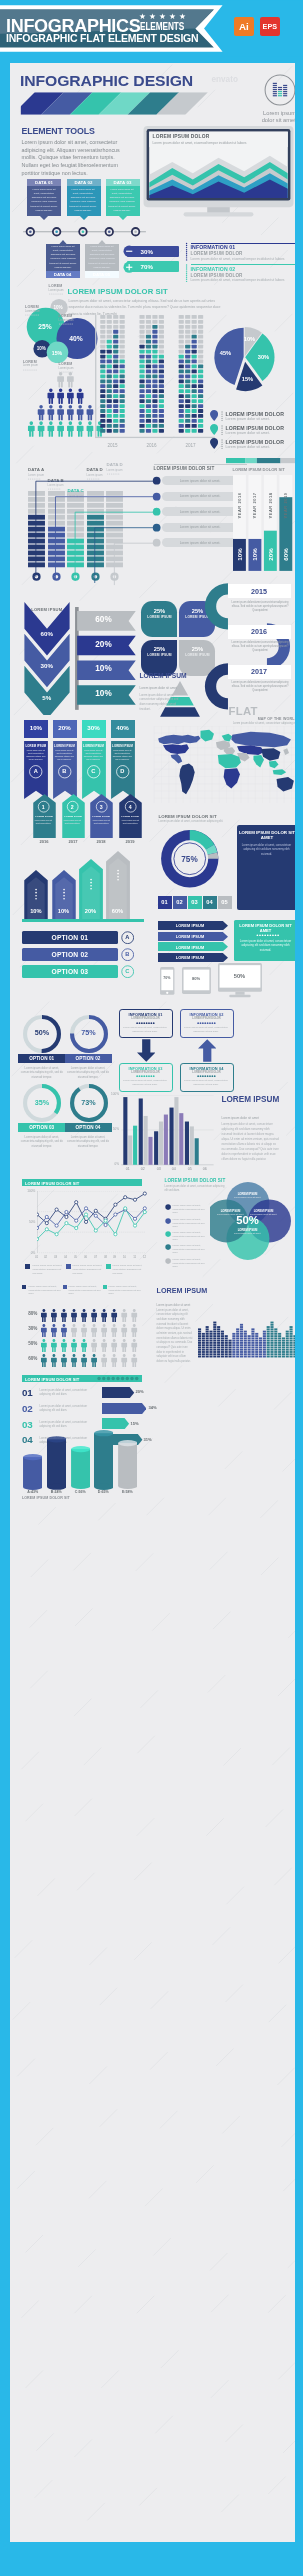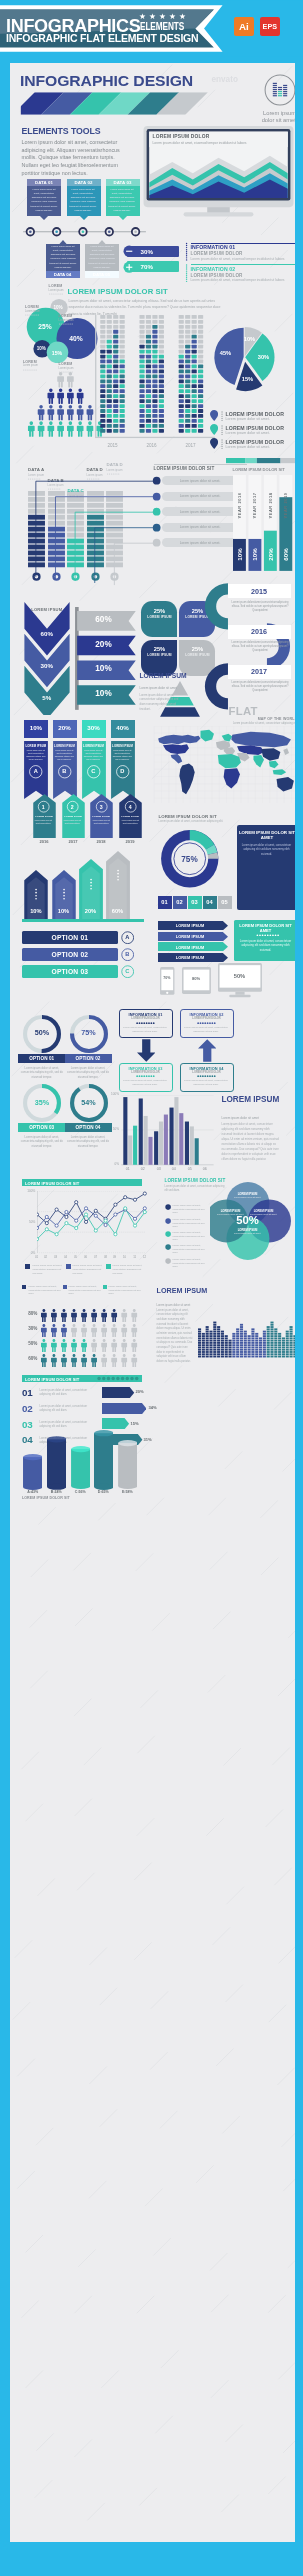--- a/index.html
+++ b/index.html
@@ -290,21 +290,21 @@
  <g fill="#35c3ac">
   <rect x="31" y="37" width="8" height="2.3"></rect>
           <rect x="31" y="41" width="8" height="2.3"></rect>
   <rect x="31" y="45" width="8" height="2.3"></rect>
  </g>
 </svg>
 <div class="t" style="left:244px;top:47px;width:52px;text-align:center;font-size:5.7px;color:#8d9196">Lorem ipsum</div>
 <div class="t" style="left:244px;top:54px;width:52px;text-align:center;font-size:5.7px;color:#8d9196">dolor sit amet.</div>
 <div class="wm" style="left:202px;top:12.4px;font-size:8.2px">envato</div>
 
-<div class="t" style="left:12px;top:63px;font-size:8.8px;font-weight:bold;color:#3a4a8c;letter-spacing:-0.1px">ELEMENTS TOOLS</div>
+<div class="t" style="left:12px;top:63px;font-size:8.8px;font-weight:bold;color:#3a4a8c;letter-spacing:-0.1px">ELEMENT TOOLS</div>
 <div class="t" style="left:12px;top:76px;width:111px;font-size:5.4px;color:#83898d;line-height:1.45">Lorem ipsum dolor sit amet, consectetur adipiscing elit. Aliquam venenatisrhoncus mollis. Quisque vitae fermentum turpis. Nullam eget leo feugiat liberoelementum porttitor tristique non lectus.</div>
 <div style="position:absolute;left:17.5px;top:116px;width:34px;height:7.2px;background:#7b84b5"></div>
 <div style="position:absolute;left:17.5px;top:116px;width:34px;height:7.2px;line-height:7.2px;text-align:center;color:#fff;font-size:4.4px;font-weight:bold;letter-spacing:0.1px">DATA 01</div>
 <div style="position:absolute;left:17.5px;top:123px;width:34px;height:30px;background:#4b5c91"></div>
 <div style="position:absolute;left:20px;top:125px;width:29px;font-size:2.4px;color:#dfe2ee;line-height:1.75;text-align:center">Lorem ipsum dolor sit amet, consectetuer adipiscing elit sed diam nonummy nibh euismod tincidunt ut laoreet dolore magna aliquam.</div>
 <svg width="34" height="4.6" viewBox="0 0 66 9" style="position:absolute;left:17.5px;top:153px">
         <path d="M25.0,0 L41.0,0 L33.0,8 Z" fill="#4b5c91"></path>
       </svg>
 <div style="position:absolute;left:57px;top:116px;width:34px;height:7.2px;background:#6fb0c9"></div>
 <div style="position:absolute;left:57px;top:116px;width:34px;height:7.2px;line-height:7.2px;text-align:center;color:#fff;font-size:4.4px;font-weight:bold;letter-spacing:0.1px">DATA 02</div>
@@ -1450,21 +1450,21 @@
  <circle cx="37" cy="37" r="33" fill="none" stroke="#35c3ac" stroke-width="8" stroke-dasharray="72.6 207.3" transform="rotate(-90 37 37)"></circle>
 </svg>
 <div style="position:absolute;left:13.4px;top:1035px;width:38px;text-align:center;font-size:7.2px;font-weight:bold;color:#35c3ac">35%</div>
 <div style="position:absolute;left:8.8px;top:1060px;width:47px;height:9.8px;background:#35c3ac"></div>
 <div style="position:absolute;left:8.8px;top:1062px;width:47px;text-align:center;font-size:4.6px;font-weight:bold;color:#fff;letter-spacing:0.1px">OPTION 03</div>
 <div style="position:absolute;left:9.8px;top:1072px;width:45px;text-align:center;font-size:2.8px;color:#a3a9ad;line-height:1.7">Lorem ipsum dolor sit amet, consectetu.radipiscing elit, sed do eiusmod tempor.</div>
 <svg width="38" height="38" viewBox="0 0 74 74" style="position:absolute;left:60px;top:1021px">
  <circle cx="37" cy="37" r="33" fill="none" stroke="#cfd9dc" stroke-width="8"></circle>
  <circle cx="37" cy="37" r="33" fill="none" stroke="#2e7d8c" stroke-width="8" stroke-dasharray="186.6 207.3" transform="rotate(-90 37 37)"></circle>
 </svg>
-<div style="position:absolute;left:60px;top:1035px;width:38px;text-align:center;font-size:7.2px;font-weight:bold;color:#2e7d8c">54%</div>
+<div style="position:absolute;left:60px;top:1035px;width:38px;text-align:center;font-size:7.2px;font-weight:bold;color:#2e7d8c">73%</div>
 <div style="position:absolute;left:55px;top:1060px;width:47px;height:9.8px;background:#2e7d8c"></div>
 <div style="position:absolute;left:55px;top:1062px;width:47px;text-align:center;font-size:4.6px;font-weight:bold;color:#fff;letter-spacing:0.1px">OPTION 04</div>
 <div style="position:absolute;left:56px;top:1072px;width:45px;text-align:center;font-size:2.8px;color:#a3a9ad;line-height:1.7">Lorem ipsum dolor sit amet, consectetu.radipiscing elit, sed do eiusmod tempor.</div>
 <div style="position:absolute;left:109px;top:946px;width:54px;height:29px;border:0.8px solid #253a72;border-radius:3.1px;background:#ededef"></div>
 <div style="position:absolute;left:109px;top:949px;width:54px;text-align:center;font-size:3.9px;font-weight:bold;color:#253a72;letter-spacing:0.1px">INFORMATION 01</div>
 <div style="position:absolute;left:109px;top:954px;width:54px;text-align:center;font-size:2.6px;font-weight:bold;color:#9aa0a4">LOREM IPSUM DOLOR</div>
 <svg width="20.6" height="2.6" viewBox="0 0 40 5" style="position:absolute;left:126px;top:959px">
         <circle cx="2.2" cy="2.4" r="1.7" fill="#253a72"></circle>
         <circle cx="6.8" cy="2.4" r="1.7" fill="#253a72"></circle>
         <circle cx="11.399999999999999" cy="2.4" r="1.7" fill="#253a72"></circle>

